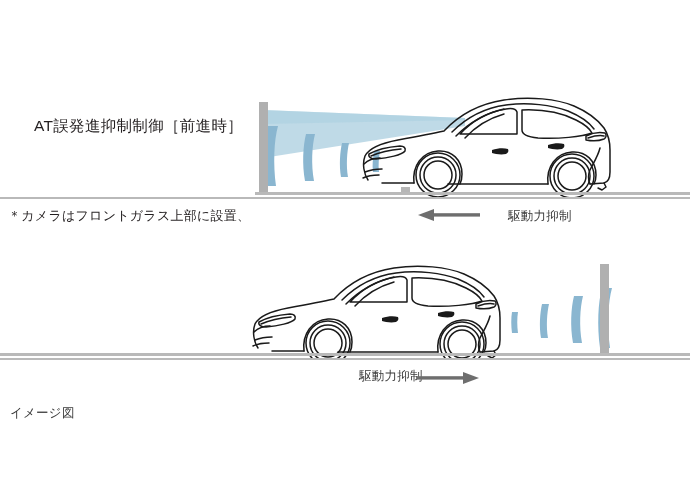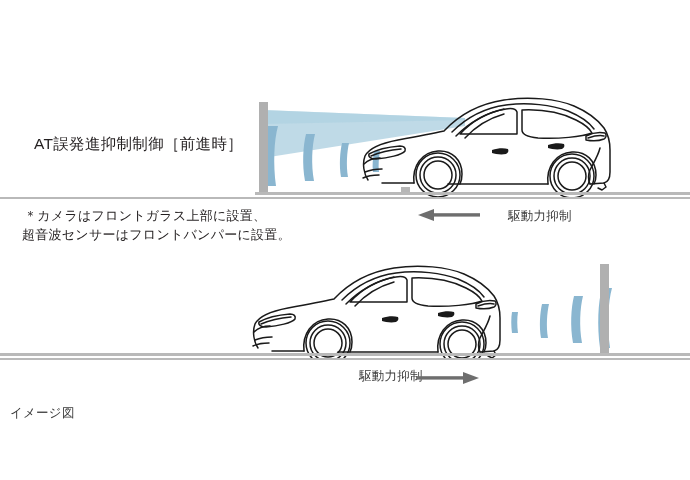--- a/index.html
+++ b/index.html
@@ -168,34 +168,33 @@
 
         <circle cx="220" cy="88" r="22"></circle>
         <circle cx="220" cy="88" r="18"></circle>
         <circle cx="220" cy="88" r="14"></circle>
       </g>
     </svg>
 
     <div class="ground" style="left:255px; top:112px; width:435px;"></div>
   </div>
 
-  <div class="label title-label" style="left:34px; top:134px;text-align:right;">AT誤発進抑制制御［前進時］</div>
+  <div class="label title-label" style="left:34px; top:116px;text-align:right;">AT誤発進抑制制御［前進時］</div>
 
   <svg class="arrow-svg" style="left:418px; top:208px;" width="62" height="14" viewBox="0 0 62 14">
     <g fill="#6e6e6e">
       <polygon points="0,7 16,1 16,13"></polygon>
       <rect x="14" y="5.2" width="48" height="3.4"></rect>
     </g>
   </svg>
   <div class="label arrow-label" style="left:490px; top:208px;">駆動力抑制</div>
 
   <div class="divider" style="top:197px;"></div>
 
-  <div class="label note-line" style="left:24px; top:206px;">＊カメラはフロントガラス上部に設置、</div>
-  <div class="label note-line" style="left:22px; top:225px;">超音波センサーはフロントバンパーに設置。</div>
+  <div class="label note-line" style="left:8px; top:206px;">＊カメラはフロントガラス上部に設置、</div>
 
   <div class="scene" style="left:0; top:258px; width:690px; height:100px;">
 
     <svg class="wave-svg" style="left:508px; top:28px;" width="110" height="70" viewBox="0 0 110 70">
       <g fill="#8ab6d0">
         <path d="M4,26 C3,32 3,40 4,47 L10,47 C9,40 9,32 10,26 Z"></path>
         <path d="M34,18 C32,27 31,40 33,52 L40,52 C38,40 39,27 41,18 Z"></path>
         <path d="M66,10 C63,22 62,40 65,57 L74,57 C71,40 72,22 75,10 Z"></path>
         <path d="M94,2 C90,16 89,40 92,62 L102,62 C99,40 100,16 104,2 Z"></path>
       </g>

